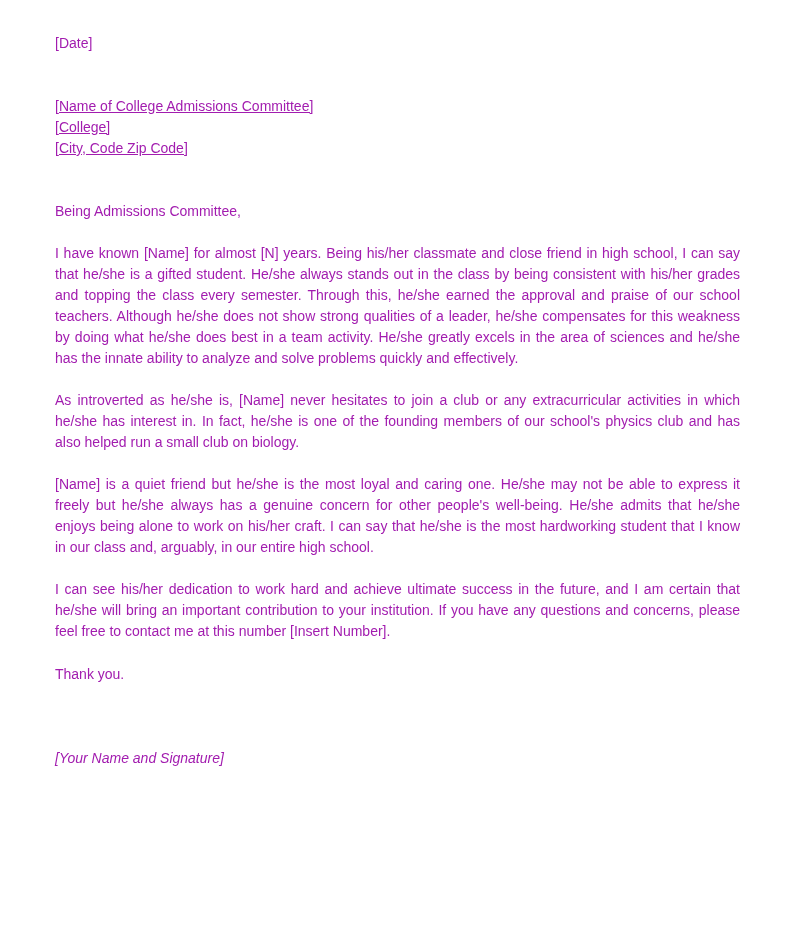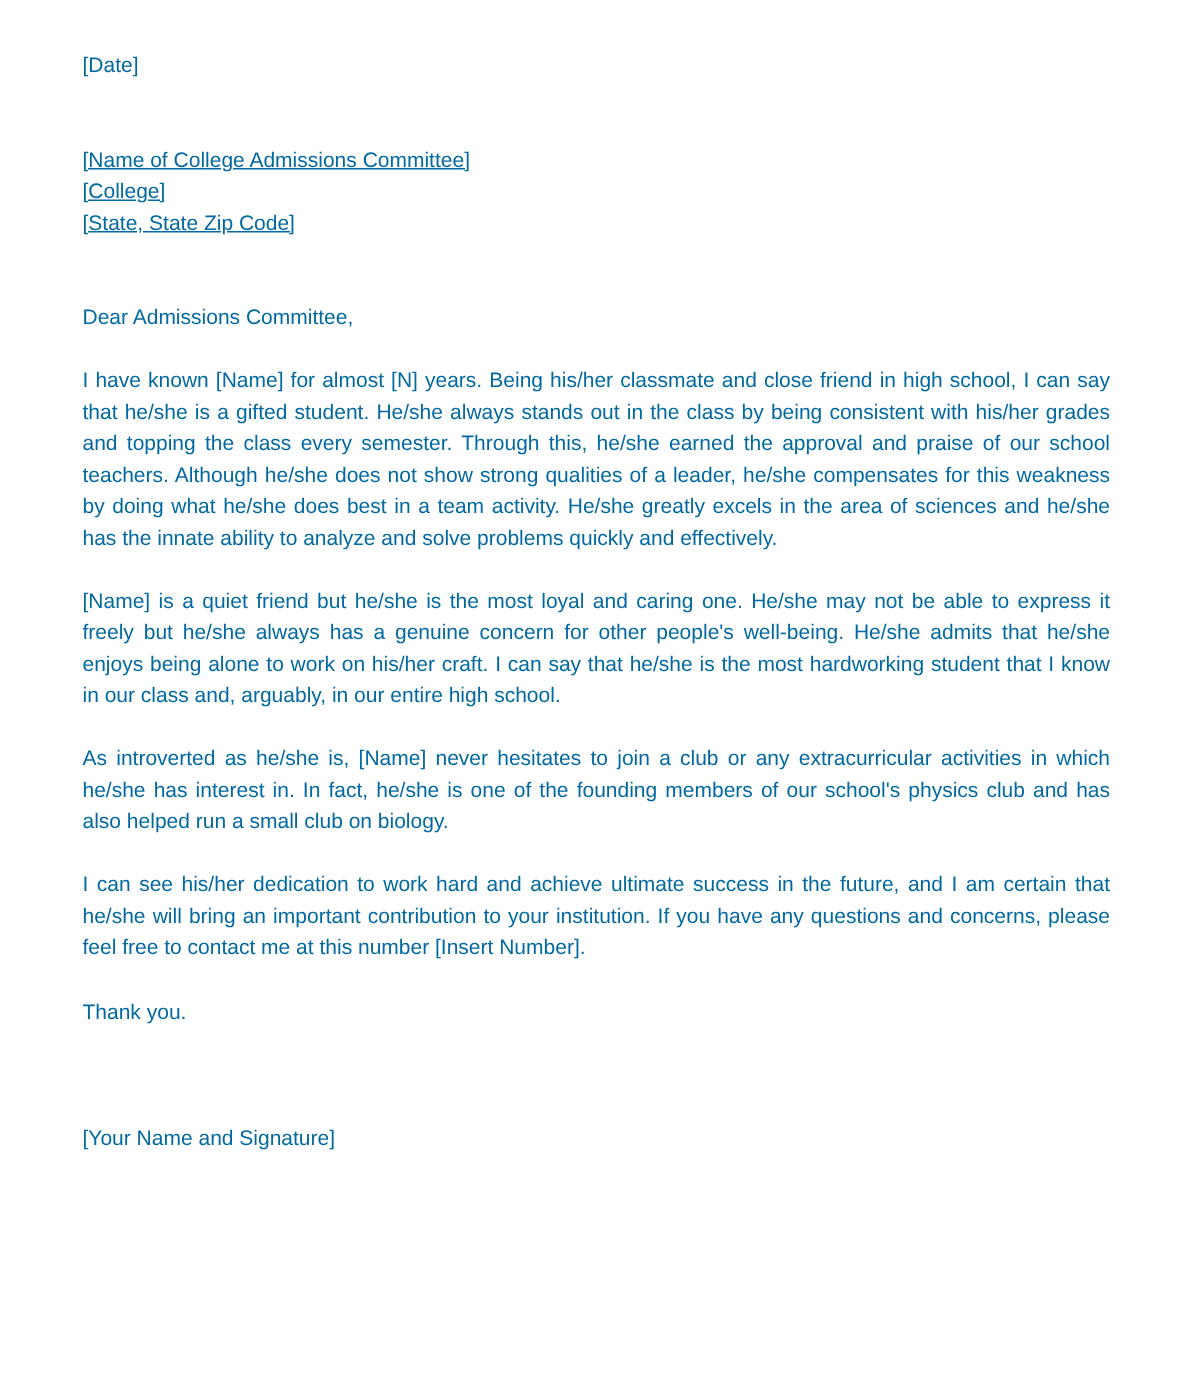--- a/index.html
+++ b/index.html
@@ -6,58 +6,58 @@
   html, body {
     width: 800px;
     height: 932px;
     background: #ffffff;
     overflow: hidden;
   }
   .page {
     width: 800px;
     height: 932px;
     background: #ffffff;
-    color: #0369a1;
+    color: #a21caf;
     font-family: "Liberation Sans", "DejaVu Sans", sans-serif;
     font-size: 14px;
     line-height: 21px;
     padding: 33px 60px 0 55px;
   }
   .line { line-height: 21px; }
   .date-line { margin-bottom: 42px; }
   .recipient-block { margin-bottom: 42px; text-decoration: underline; }
   .salutation { margin-bottom: 21px; }
   .para {
     text-align: justify;
     margin-bottom: 21px;
   }
   .closing { margin-top: 22px; margin-bottom: 63px; }
-  .signature { margin-top: 63px; }
+  .signature { margin-top: 63px; font-style: italic; }
 </style>
 </head>
 <body>
 
 <div class="page">
 
   <div class="line date-line">[Date]</div>
 
   <div class="recipient-block">
     <div class="line">[Name of College Admissions Committee]</div>
     <div class="line">[College]</div>
-    <div class="line">[State, State Zip Code]</div>
+    <div class="line">[City, Code Zip Code]</div>
   </div>
 
-  <div class="line salutation">Dear Admissions Committee,</div>
+  <div class="line salutation">Being Admissions Committee,</div>
 
 
   <p class="para">I have known [Name] for almost [N] years. Being his/her classmate and close friend in high school, I can say that he/she is a gifted student. He/she always stands out in the class by being consistent with his/her grades and topping the class every semester. Through this, he/she earned the approval and praise of our school teachers. Although he/she does not show strong qualities of a leader, he/she compensates for this weakness by doing what he/she does best in a team activity. He/she greatly excels in the area of sciences and he/she has the innate ability to analyze and solve problems quickly and effectively.</p>
 
+  <p class="para">As introverted as he/she is, [Name] never hesitates to join a club or any extracurricular activities in which he/she has interest in. In fact, he/she is one of the founding members of our school's physics club and has also helped run a small club on biology.</p>
+
   <p class="para">[Name] is a quiet friend but he/she is the most loyal and caring one. He/she may not be able to express it freely but he/she always has a genuine concern for other people's well-being. He/she admits that he/she enjoys being alone to work on his/her craft. I can say that he/she is the most hardworking student that I know in our class and, arguably, in our entire high school.</p>
-
-  <p class="para">As introverted as he/she is, [Name] never hesitates to join a club or any extracurricular activities in which he/she has interest in. In fact, he/she is one of the founding members of our school's physics club and has also helped run a small club on biology.</p>
 
   <p class="para">I can see his/her dedication to work hard and achieve ultimate success in the future, and I am certain that he/she will bring an important contribution to your institution. If you have any questions and concerns, please feel free to contact me at this number [Insert Number].</p>
 
   <div class="line closing">Thank you.</div>
 
   <div class="line signature">[Your Name and Signature]</div>
 
 </div>
 
 </body></html>

